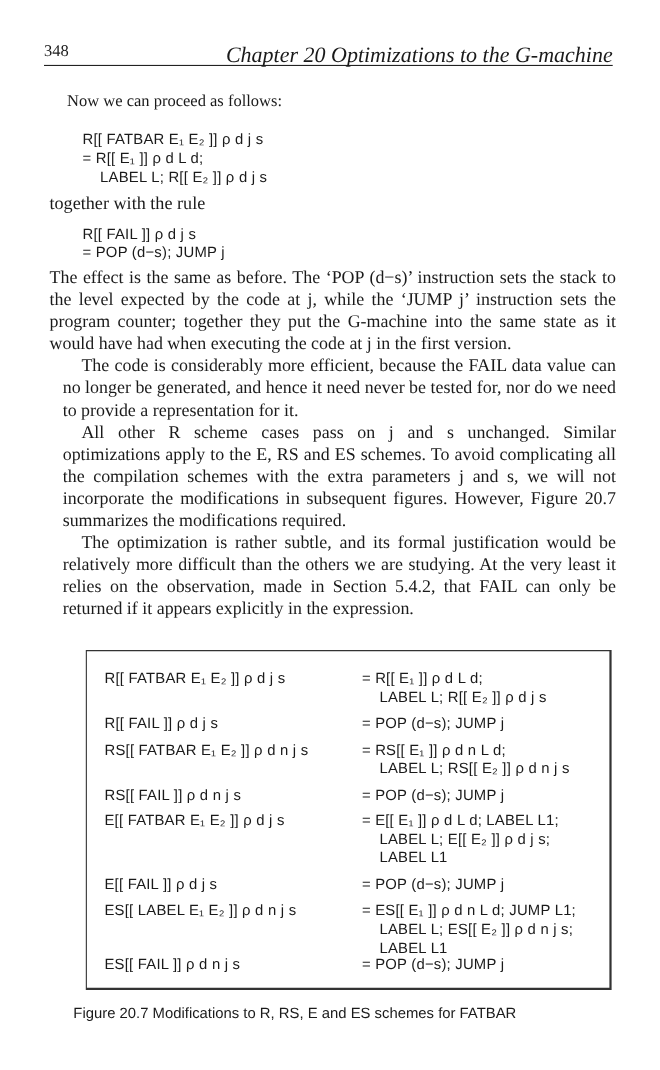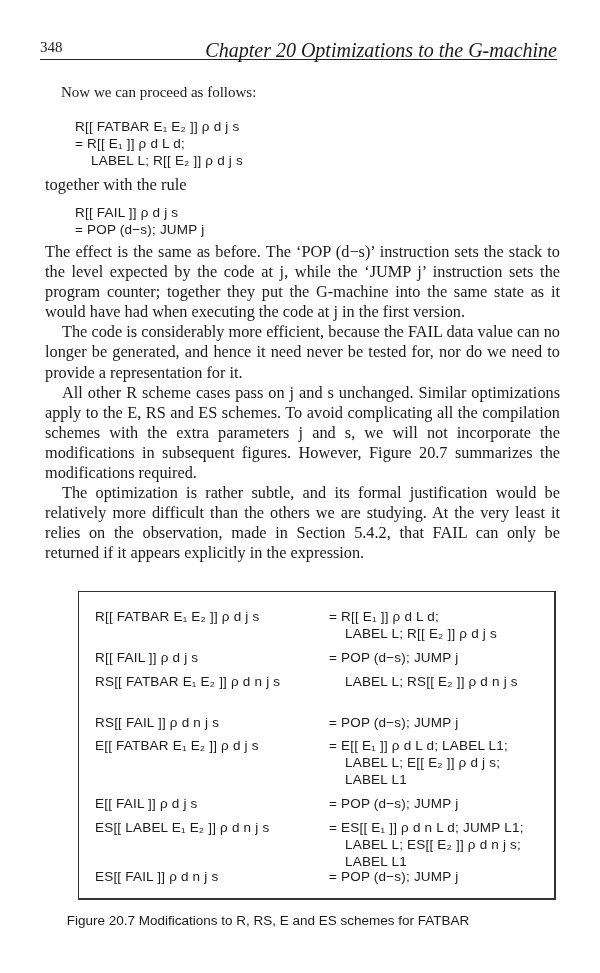--- a/index.html
+++ b/index.html
@@ -10,21 +10,21 @@
   .header .pnum{position:absolute;left:0;top:2px;font-size:15px;}
   .header .chap{position:absolute;right:0;top:2px;font-size:20px;font-style:italic;}
   .intro{position:absolute;left:61px;top:84px;font-size:15px;}
   .code{font-size:13.5px;line-height:17px;letter-spacing:0.2px;margin-left:12px;}
   .blk1{position:absolute;left:63px;top:118px;}
   .ind{padding-left:16px;}
   .together{position:absolute;left:45px;top:175px;font-size:16.5px;}
   .blk2{position:absolute;left:63px;top:204px;}
   .body-text{position:absolute;left:45px;top:242px;width:515px;font-size:16.3px;line-height:20.1px;text-align:justify;}
   .body-text p{margin:0;}
-  .body-text p.indent{text-indent:17px;}
+  .body-text p.indent{text-indent:17px;margin-left:12px;}
   .figbox{position:absolute;left:66px;top:591px;width:475px;height:306px;border:1.5px solid #333;border-right-width:2px;border-bottom-width:2px;}
   .row{position:absolute;left:0;width:100%;}
   .lhs{position:absolute;left:16px;top:0;}
   .rhs{position:absolute;left:250px;top:0;}
   .caption{position:absolute;left:0;width:536px;top:913px;text-align:center;font-size:13.5px;}
 </style>
 </head>
 <body>
 
 <div class="header">
@@ -64,20 +64,21 @@
   </div>
   <div class="row" style="top:57px">
     <div class="lhs">R[[ FAIL ]] ρ d j s</div>
     <div class="rhs">
       <div>= POP (d−s); JUMP j</div>
     </div>
   </div>
   <div class="row" style="top:81px">
     <div class="lhs">RS[[ FATBAR E₁ E₂ ]] ρ d n j s</div>
     <div class="rhs">
+      <div>= RS[[ E₁ ]] ρ d n L d;</div>
       <div class="ind">LABEL L; RS[[ E₂ ]] ρ d n j s</div>
     </div>
   </div>
   <div class="row" style="top:122px">
     <div class="lhs">RS[[ FAIL ]] ρ d n j s</div>
     <div class="rhs">
       <div>= POP (d−s); JUMP j</div>
     </div>
   </div>
   <div class="row" style="top:145px">

